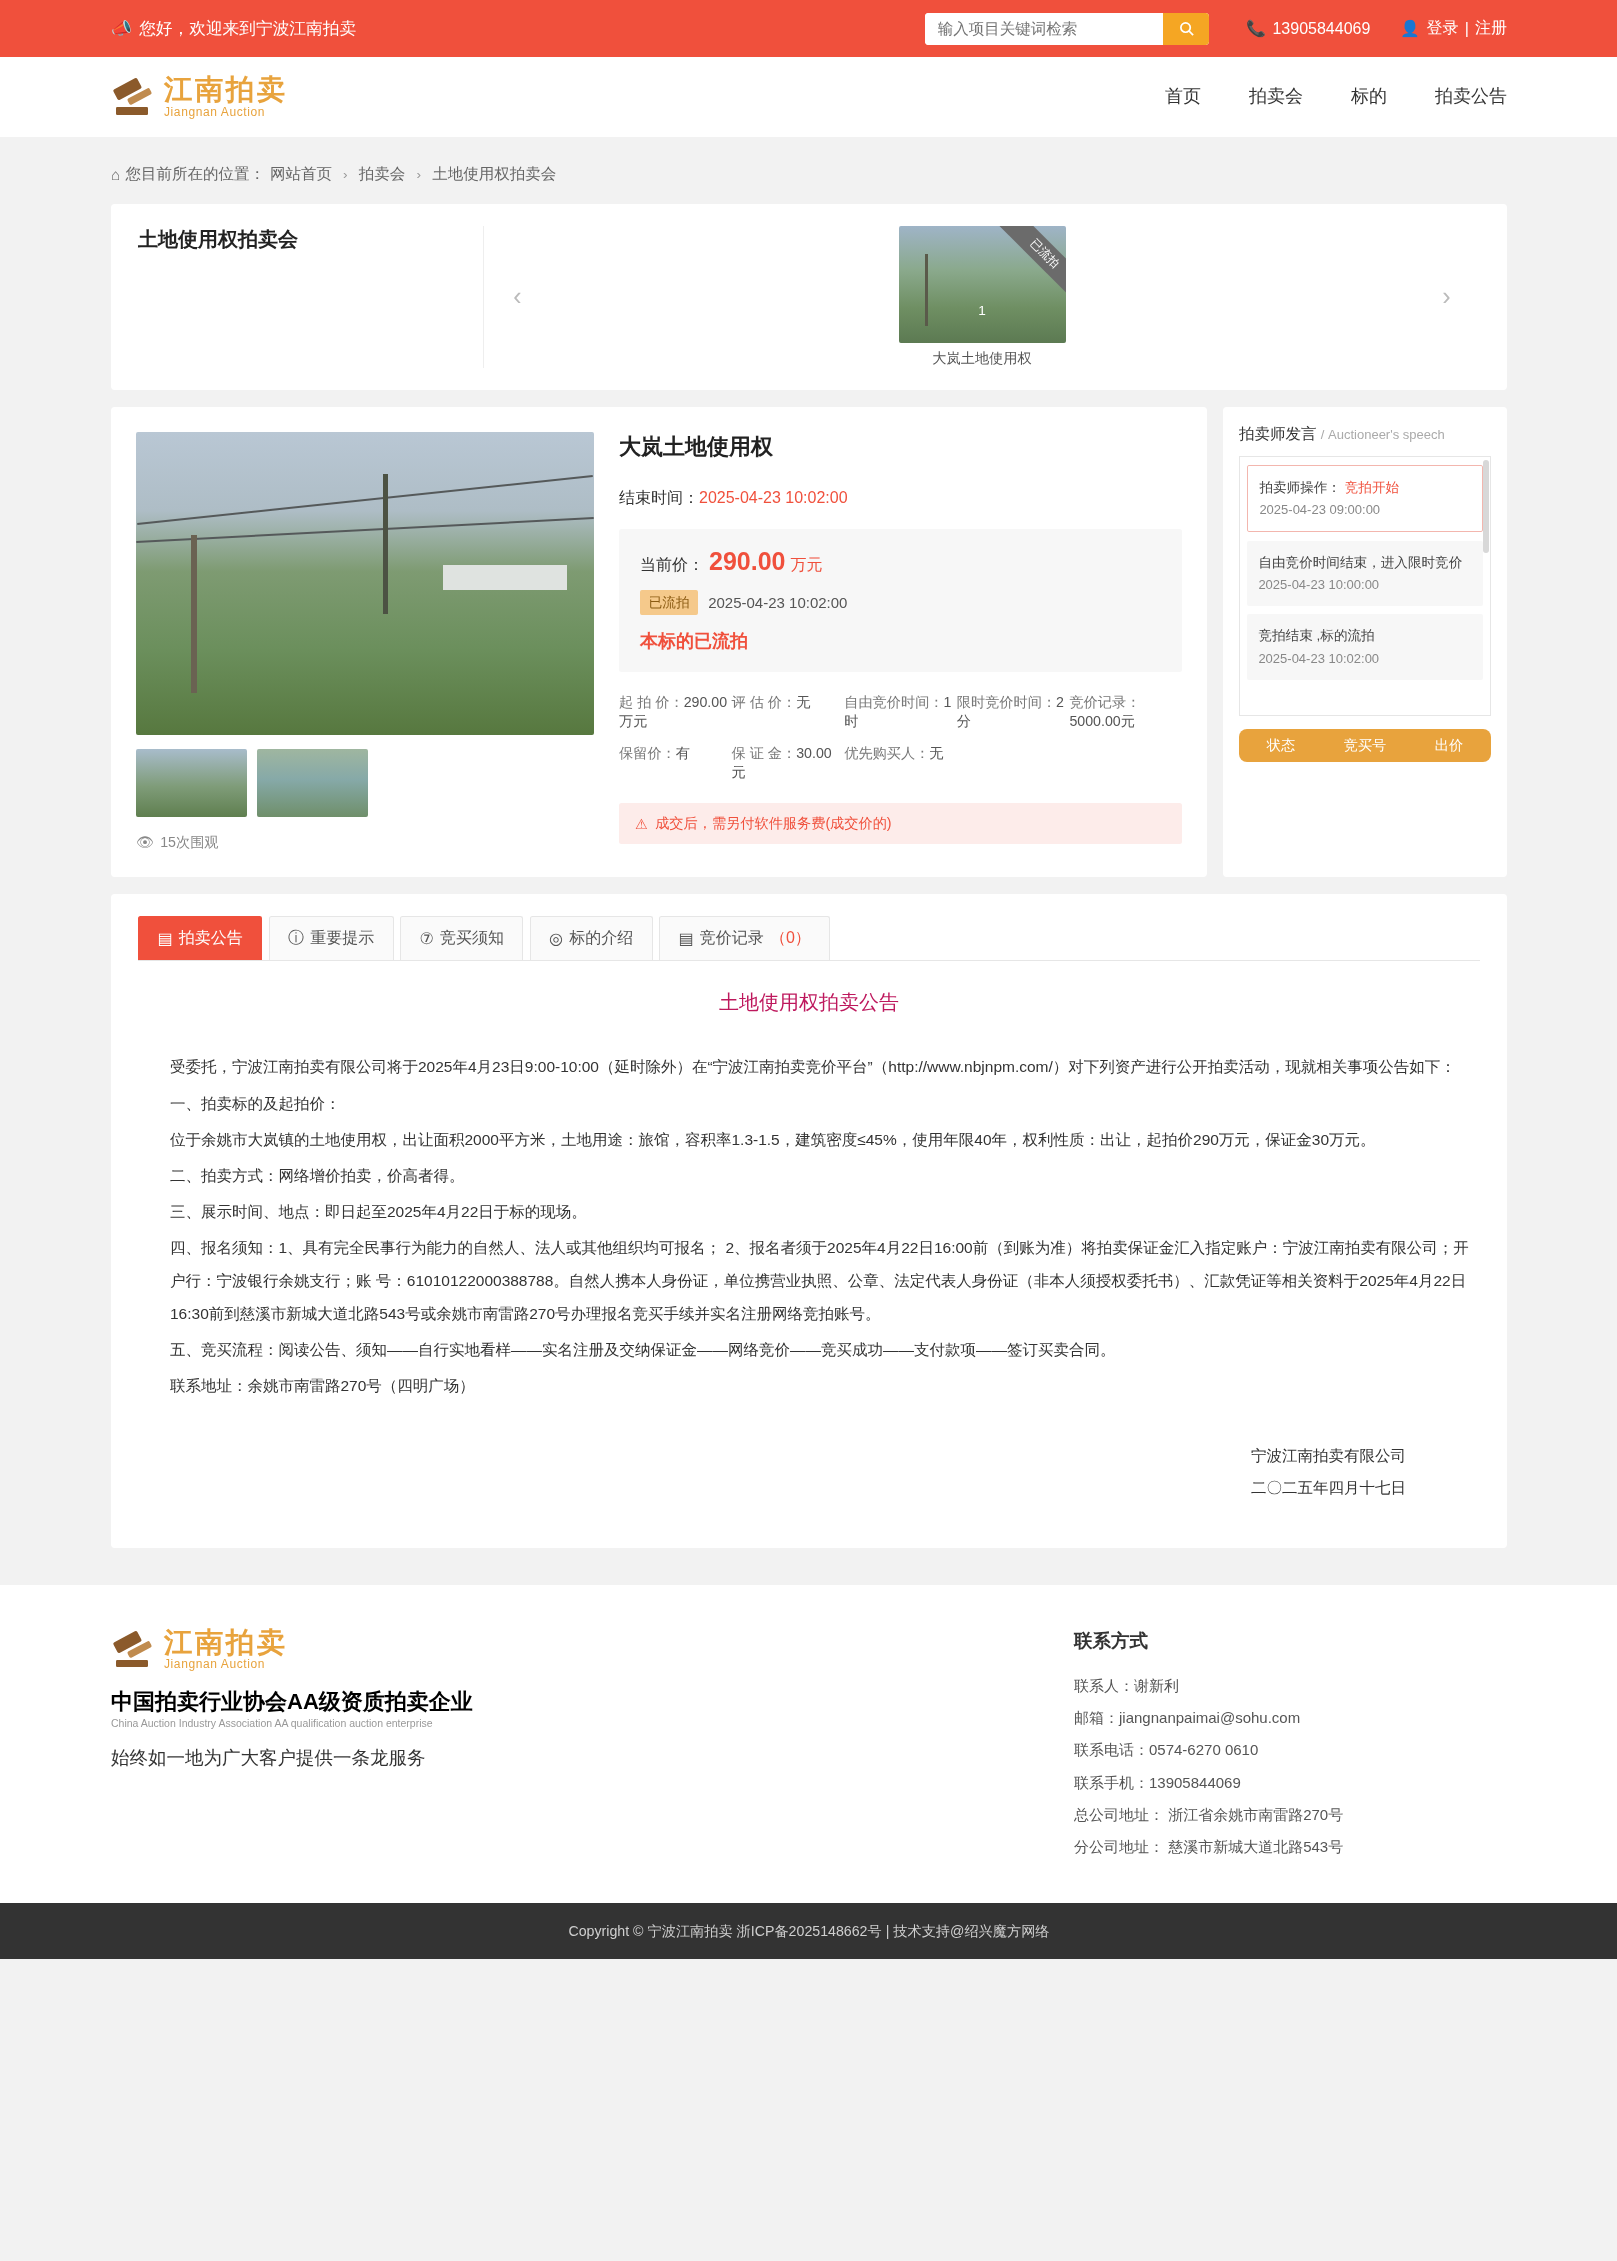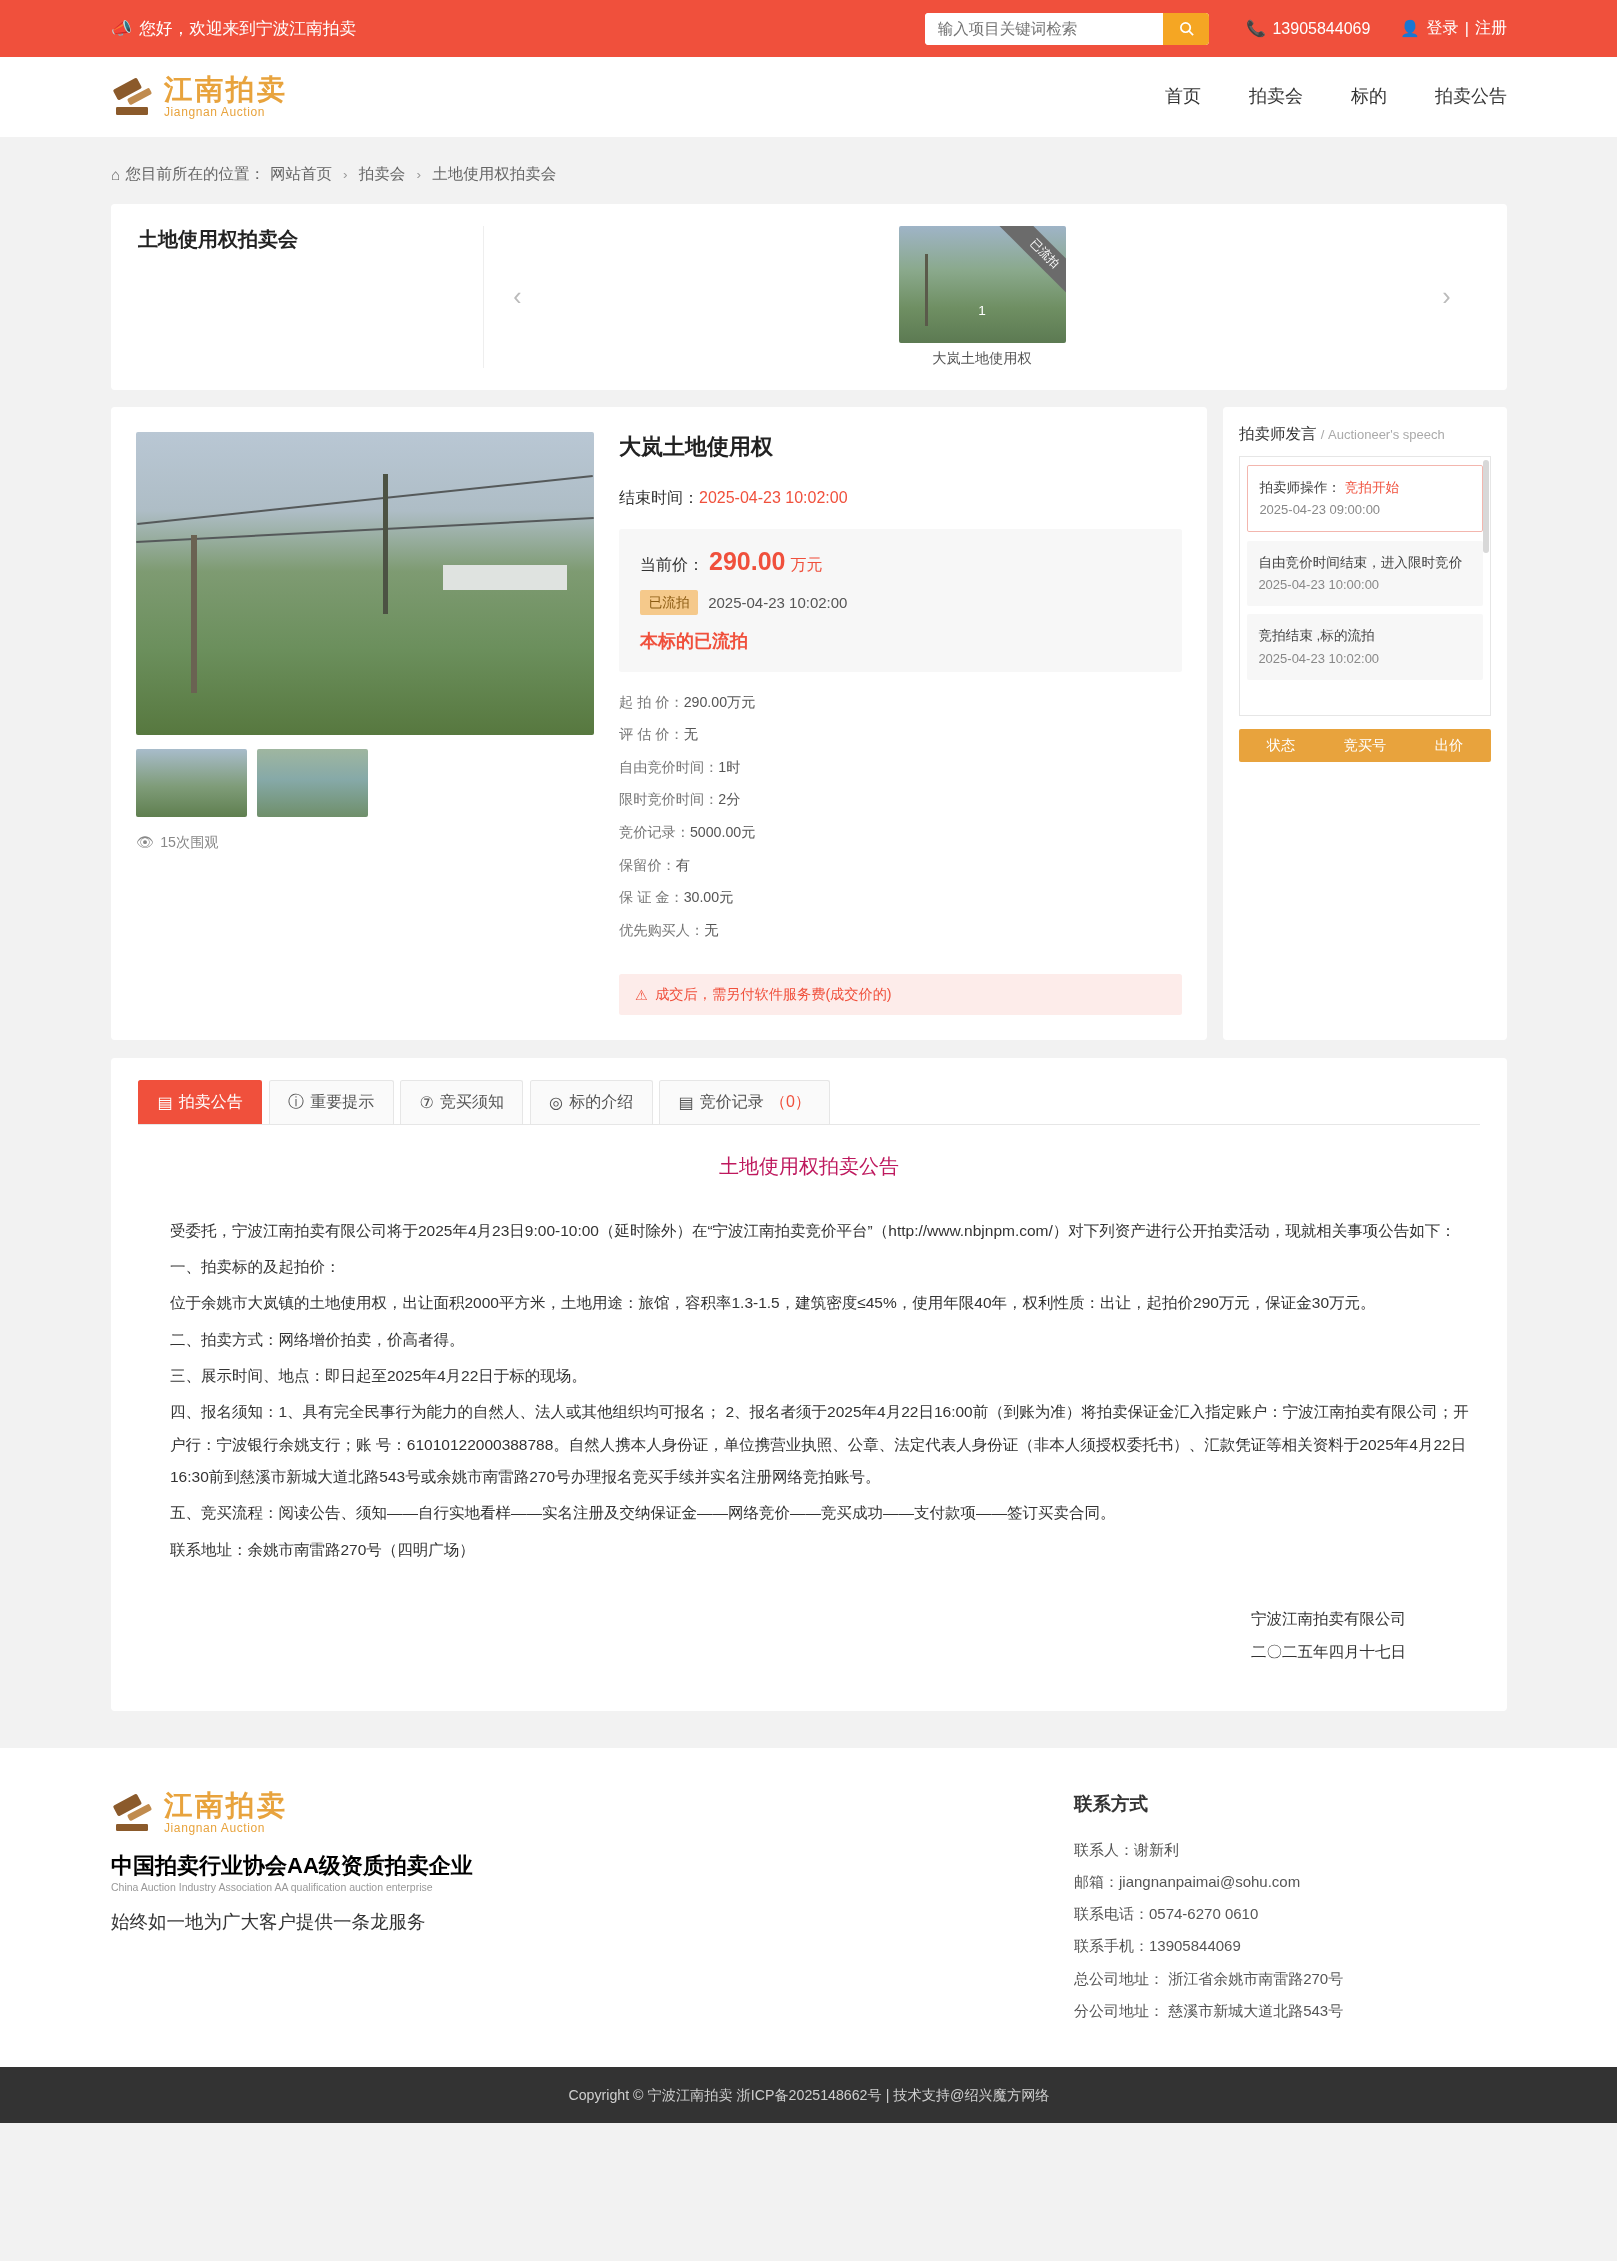--- a/index.html
+++ b/index.html
@@ -149,21 +149,21 @@
   .status-line { margin-top: 13.6px; display: flex; align-items: center; gap: 10px; }
   .badge-flow {
     background: #f5c98b; color: #8a5a12; font-size: 13.6px;
     padding: 3.7px 8.7px; border-radius: 1.9px;
   }
   .status-time { font-size: 15px; color: #555; }
   .flow-msg { margin-top: 13.6px; font-size: 18px; font-weight: bold; color: #f0503c; }
 
   .spec-grid {
     margin-top: 21px; display: grid;
-    grid-template-columns: 1fr;
+    grid-template-columns: 1fr 1fr 1fr 1fr 1fr;
     row-gap: 13.6px; font-size: 14.2px; color: #555;
   }
   .spec-grid .k { color: #777; }
   .fee-note {
     margin-top: 21px; background: #fdecea; color: #f0503c;
     font-size: 14.2px; padding: 11px 16px; border-radius: 2.5px;
     display: flex; align-items: center; gap: 7.4px;
   }
 
   
@@ -182,21 +182,21 @@
   }
   .speech-item.first { border: 0.6px solid #f3b6ae; background: #fff; }
   .speech-item .hl { color: #f0503c; }
   .speech-item .tm { color: #888; font-size: 13px; }
   .speech-scroll {
     position: absolute; right: 1.2px; top: 2.5px; width: 6.2px; height: 93px;
     background: #d8d8d8; border-radius: 3.1px;
   }
   .bid-head {
     margin-top: 12.4px; background: #e8a33d; color: #fff; font-size: 14.2px;
-    display: flex; border-radius: 2px;
+    display: flex; border-radius: 8px;
   }
   .bid-head div { flex: 1; text-align: center; padding: 7.4px 0; }
 
   
   .tabs-wrap { margin: 17.3px 111px 0 111px; background: #fff; border-radius: 3.7px; padding: 22px 27px 43px 27px; }
   .tabs { display: flex; gap: 6.2px; border-bottom: 0.6px solid #e6e6e6; }
   .tab {
     font-size: 16px; padding: 11px 18.5px; color: #555; cursor: pointer;
     border: 0.6px solid #e6e6e6; border-bottom: none; background: #fafafa;
     border-radius: 2.5px 2.5px 0 0; display: flex; align-items: center; gap: 6.2px;

